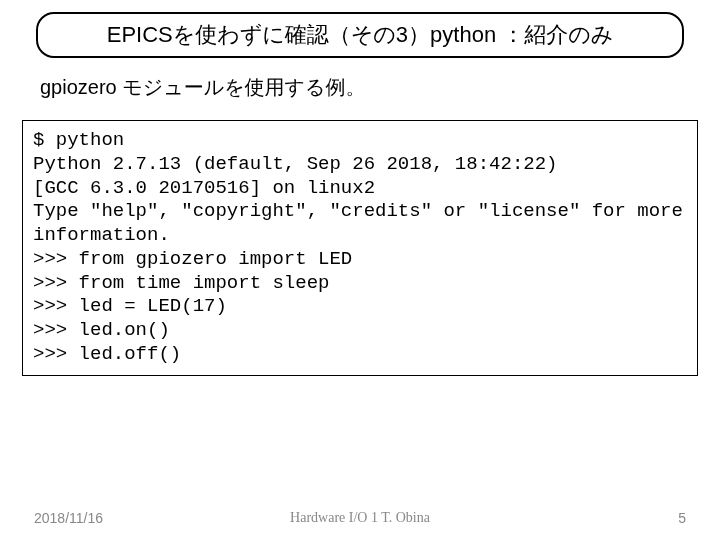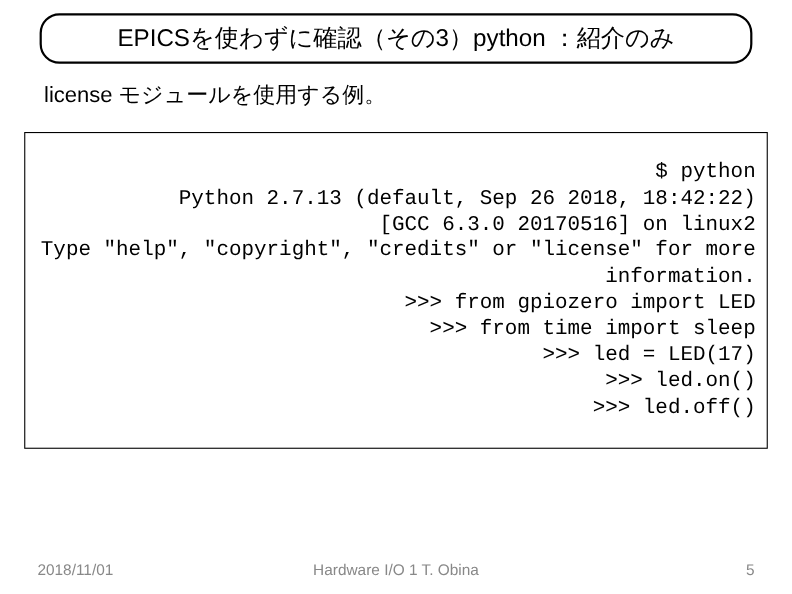--- a/index.html
+++ b/index.html
@@ -23,65 +23,64 @@
   }
   .intro {
     margin: 0 0 18px 22px;
     font-size: 20px;
     line-height: 1.5;
     color: #000;
   }
   .code-box {
     border: 1px solid #000;
     margin: 0 4px;
-    padding: 24px 10px;
+    padding: 8px 10px;
     font-family: "Courier New", monospace;
     font-size: 19px;
     line-height: 1.25;
     white-space: pre-wrap;
     word-wrap: break-word;
     color: #000;
-    text-align: right;
   }
   .footer {
     position: absolute;
     left: 0; right: 0; bottom: 14px;
     width: 720px;
     padding: 0 34px;
     display: flex;
     justify-content: space-between;
     align-items: baseline;
     font-size: 14px;
     color: #888;
   }
-  .footer .center { position: absolute; left: 0; right: 0; text-align: center; }
+  .footer .center { position: absolute; left: 0; right: 0; text-align: center; font-family: Liberation Serif, serif; }
   .footer .left, .footer .right { position: relative; z-index: 1; }
 </style>
 </head>
 <body>
 
 <div class="slide">
 
   <div class="title-box">
     <span>EPICSを使わずに確認（その3）python ：紹介のみ</span>
   </div>
 
   <div class="intro">
-    <div>license モジュールを使用する例。</div>
+    <div>gpiozero モジュールを使用する例。</div>
   </div>
 
   <div class="code-box">$ python
 Python 2.7.13 (default, Sep 26 2018, 18:42:22)
 [GCC 6.3.0 20170516] on linux2
 Type "help", "copyright", "credits" or "license" for more information.
 &gt;&gt;&gt; from gpiozero import LED
 &gt;&gt;&gt; from time import sleep
 &gt;&gt;&gt; led = LED(17)
 &gt;&gt;&gt; led.on()
 &gt;&gt;&gt; led.off()</div>
 
   <div class="footer">
-    <span class="left">2018/11/01</span>
+    <span class="left">2018/11/16</span>
     <span class="center">Hardware I/O 1 T. Obina</span>
     <span class="right">5</span>
   </div>
 
 </div>
 
 </body></html>

